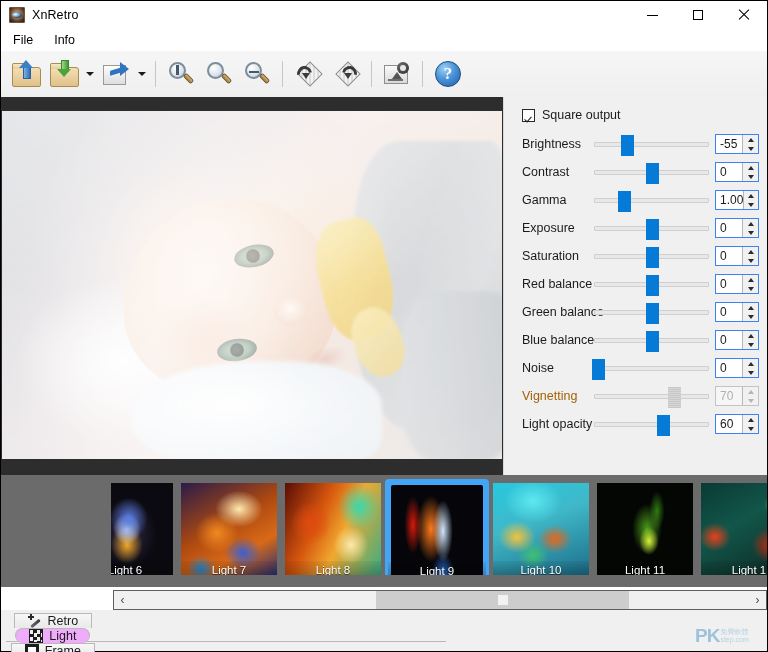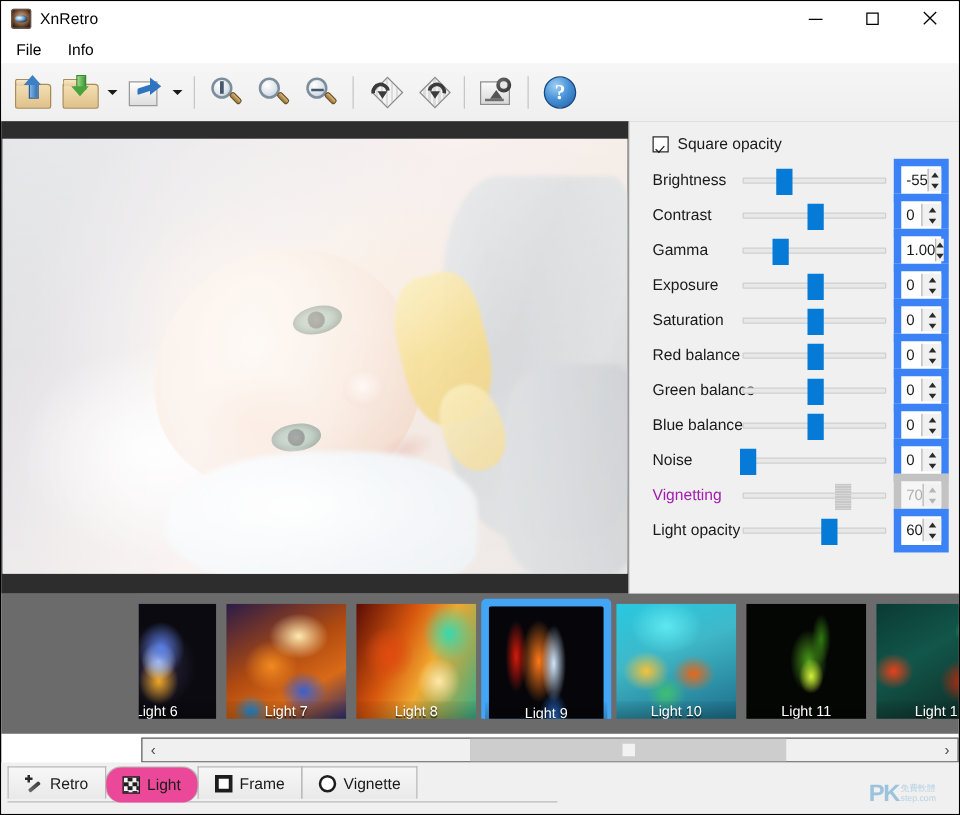--- a/index.html
+++ b/index.html
@@ -329,35 +329,35 @@
   .chk-label{font-size:12.5px;color:#1a1a1a;}
 
   .rows{position:absolute;left:0;top:33px;width:264px;}
   .row{
     position:relative;height:28px;display:flex;align-items:center;
   }
   .row-label{
     position:absolute;left:18px;width:95px;font-size:12.5px;color:#1a1a1a;
     white-space:nowrap;
   }
-  .row.disabled .row-label{color:#a21caf;}
+  .row.disabled .row-label{color:#a16207;}
   .track{
     position:absolute;left:90px;width:115px;height:5px;
     background:#e8e8e8;border:1px solid #cfcfcf;box-sizing:border-box;border-radius:1px;
   }
   .thumb{
     position:absolute;top:-8px;width:13px;height:21px;background:#057ad6;
     margin-left:-6px;
   }
   .row.disabled .thumb{
     background:repeating-linear-gradient(0deg,#c8c8c8 0 1px,#d6d6d6 1px 2px);
   }
   .spin{
-    position:absolute;left:211px;width:44px;height:35px;
-    border:6px solid #3b82f6;background:#fff;box-sizing:border-box;
+    position:absolute;left:211px;width:44px;height:20px;
+    border:1px solid #3b82f6;background:#fff;box-sizing:border-box;
     display:flex;align-items:center;
   }
   .spin .val{
     flex:1;padding-left:4px;font-size:12px;color:#1a1a1a;
   }
   .row.disabled .spin{border-color:#c3c3c3;background:#f6f6f6;}
   .row.disabled .spin .val{color:#b0b0b0;}
   .spin-btns{
     width:15px;height:18px;border-left:1px solid #b6b6b6;
     display:flex;flex-direction:column;background:#f1f1f1;
@@ -502,30 +502,30 @@
   }
   .hs-grip{
     position:absolute;left:50%;top:4px;margin-left:-5px;width:10px;height:10px;background:#f2f2f2;
   }
 
   
   .tabbar{
     position:absolute;left:0;top:609px;width:766px;height:41px;
     background:#f0f0f0;
   }
-  .tabs{position:absolute;left:5px;top:3px;display:flex;align-items:flex-start;height:29px;}
+  .tabs{position:absolute;left:5px;top:3px;display:flex;align-items:center;height:29px;flex-direction:column;}
   .tab{
     height:26px;display:flex;align-items:center;padding:0 13px;
     font-size:12.5px;color:#1a1a1a;
     border:1px solid #b9b9b9;border-bottom:none;
     background:linear-gradient(#f7f7f7,#e9e9e9);
     margin-right:-1px;box-sizing:border-box;
   }
   .tab.active{
-    height:29px;background:#ec4899;border-color:#b9b9b9;
+    height:29px;background:#f0abfc;border-color:#b9b9b9;
     position:relative;z-index:2;border-radius:13px;
   }
   .tab-line{
     position:absolute;left:5px;top:31px;width:440px;height:1px;background:#b9b9b9;
   }
   .tab-ico{width:14px;height:14px;margin-right:6px;position:relative;flex:none;}
   
   .ico-wand:before{
     content:"";position:absolute;left:2px;top:8px;width:11px;height:3px;
     background:linear-gradient(90deg,#6b6b6b,#3a3a3a);transform:rotate(-40deg);border-radius:1px;
@@ -687,21 +687,21 @@
       <div class="mouth"></div>
       <div class="blanket"></div>
       <div class="light-overlay"></div>
       <div class="wash"></div>
     </div>
   </div>
 
   <div class="panel">
     <div class="chk-row">
       <span class="chkbox"></span>
-      <span class="chk-label">Square opacity</span>
+      <span class="chk-label">Square output</span>
     </div>
 
     <div class="rows">
 
       <div class="row">
         <span class="row-label">Brightness</span>
         <span class="track">
             <span class="thumb" style="left:28%"></span>
           </span>
         <span class="spin">

